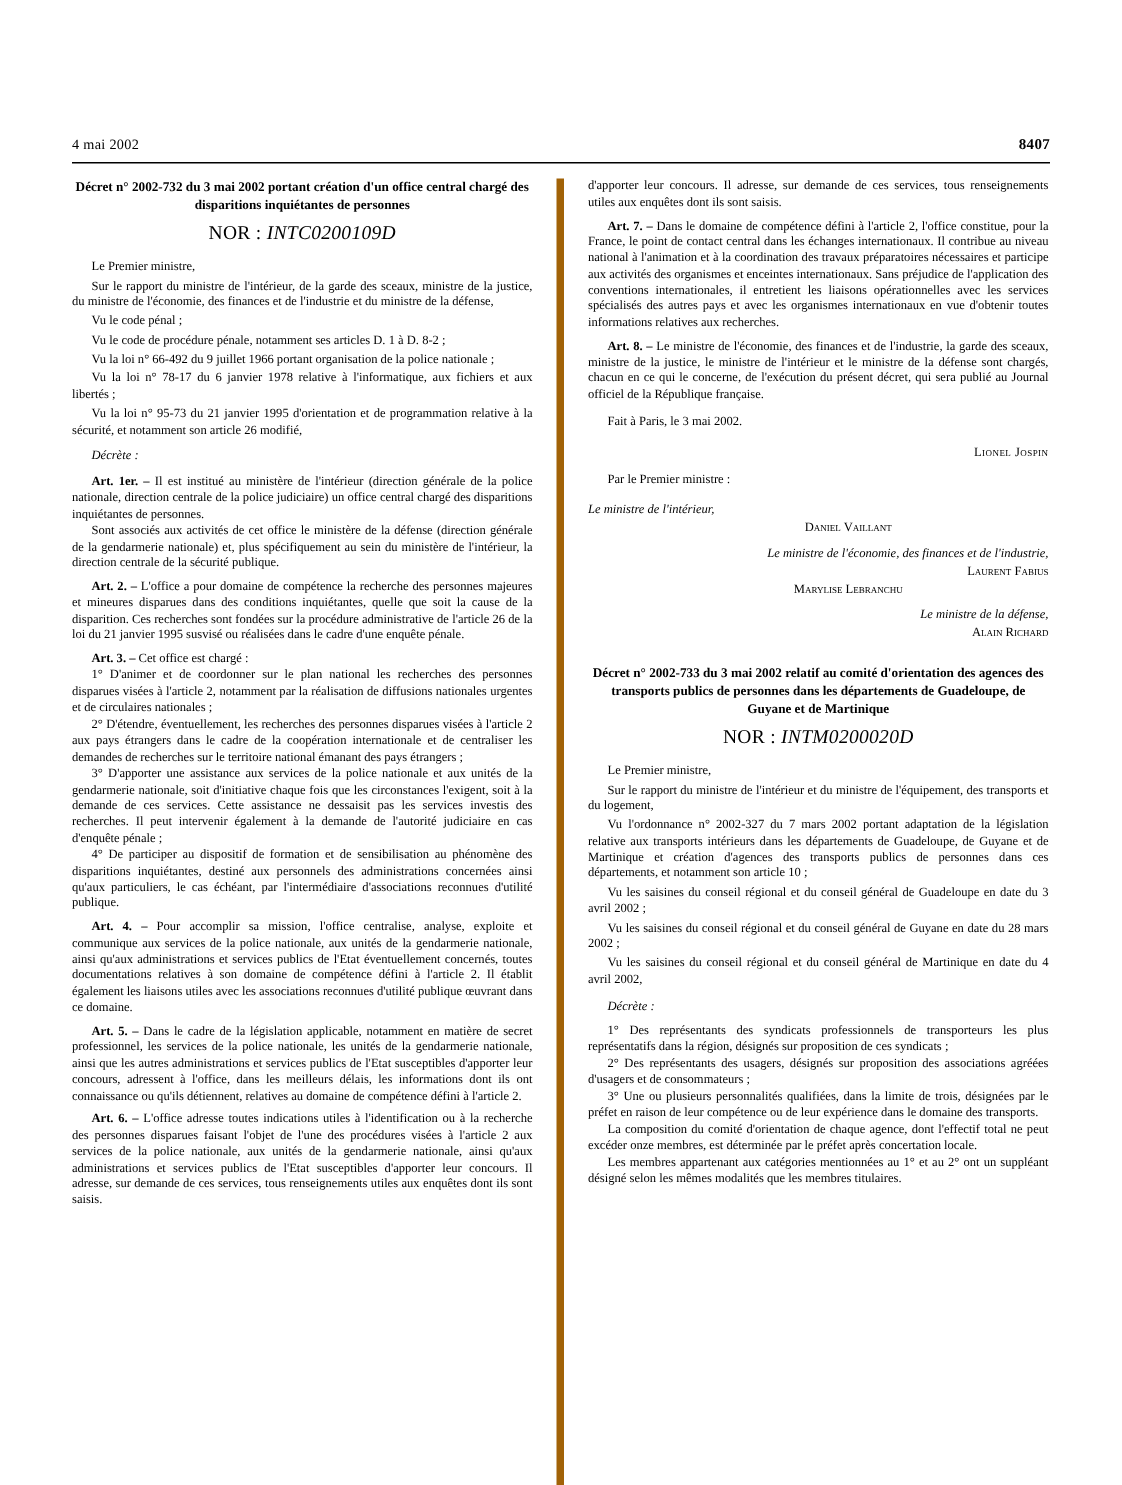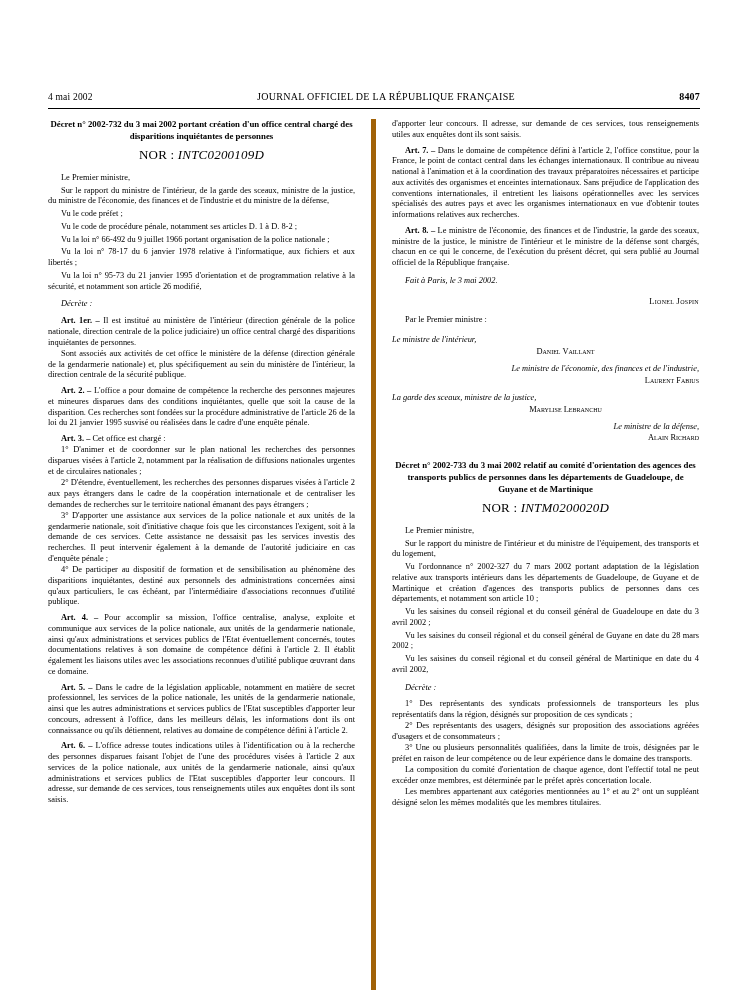--- a/index.html
+++ b/index.html
@@ -139,53 +139,51 @@
     text-indent: 0;
     letter-spacing: 0.3px;
   }
   .par-premier {
     text-indent: 13px;
     margin-top: 4px;
   }
   .fait {
     text-indent: 13px;
     margin-top: 7px;
-    font-style: italic;
   }
   .dec2 {
     margin-top: 16px;
     border-top: 0;
   }
   .italic { font-style: italic; }
 </style>
 </head>
 <body>
 
 <div class="page">
 
   <div class="masthead">
     <div class="date">4 mai 2002</div>
-    <div class="title">JOURNAL OFFICIEL DE LA RÉPUBLIQUE FRANÇAISE</div>
     <div class="pageno">8407</div>
   </div>
   <hr class="rule">
 
   <div class="columns">
 
     <div class="col left">
 
       <div class="dec-title">Décret n° 2002-732 du 3 mai 2002 portant création d'un office central chargé des disparitions inquiétantes de personnes</div>
       <div class="nor">
         <span>NOR :</span>
         <i>INTC0200109D</i>
       </div>
 
       <p class="lead">Le Premier ministre,</p>
       <p class="lead">Sur le rapport du ministre de l'intérieur, de la garde des sceaux, ministre de la justice, du ministre de l'économie, des finances et de l'industrie et du ministre de la défense,</p>
-      <p class="lead">Vu le code préfet ;</p>
+      <p class="lead">Vu le code pénal ;</p>
       <p class="lead">Vu le code de procédure pénale, notamment ses articles D. 1 à D. 8-2 ;</p>
       <p class="lead">Vu la loi n° 66-492 du 9 juillet 1966 portant organisation de la police nationale ;</p>
       <p class="lead">Vu la loi n° 78-17 du 6 janvier 1978 relative à l'informatique, aux fichiers et aux libertés ;</p>
       <p class="lead">Vu la loi n° 95-73 du 21 janvier 1995 d'orientation et de programmation relative à la sécurité, et notamment son article 26 modifié,</p>
 
       <p class="decrete">Décrète :</p>
 
       <p class="art">
         <b>Art. 1er.</b><b> – </b><span>Il est institué au ministère de l'intérieur (direction générale de la police nationale, direction centrale de la police judiciaire) un office central chargé des disparitions inquiétantes de personnes.</span>
       </p>
@@ -235,21 +233,20 @@
 
       <p class="par-premier">Par le Premier ministre :</p>
 
       <div class="sig-block">
         <p class="sig-left italic">Le ministre de l'intérieur,</p>
         <p class="sig-name-left">Daniel Vaillant</p>
 
         <p class="sig-right">Le ministre de l'économie, des finances et de l'industrie,</p>
         <p class="sig-name-right">Laurent Fabius</p>
 
-        <p class="sig-left italic">La garde des sceaux, ministre de la justice,</p>
         <p class="sig-name-left">Marylise Lebranchu</p>
 
         <p class="sig-right">Le ministre de la défense,</p>
         <p class="sig-name-right">Alain Richard</p>
       </div>
 
       <div class="dec2">
         <div class="dec-title">Décret n° 2002-733 du 3 mai 2002 relatif au comité d'orientation des agences des transports publics de personnes dans les départements de Guadeloupe, de Guyane et de Martinique</div>
         <div class="nor">
           <span>NOR :</span>

